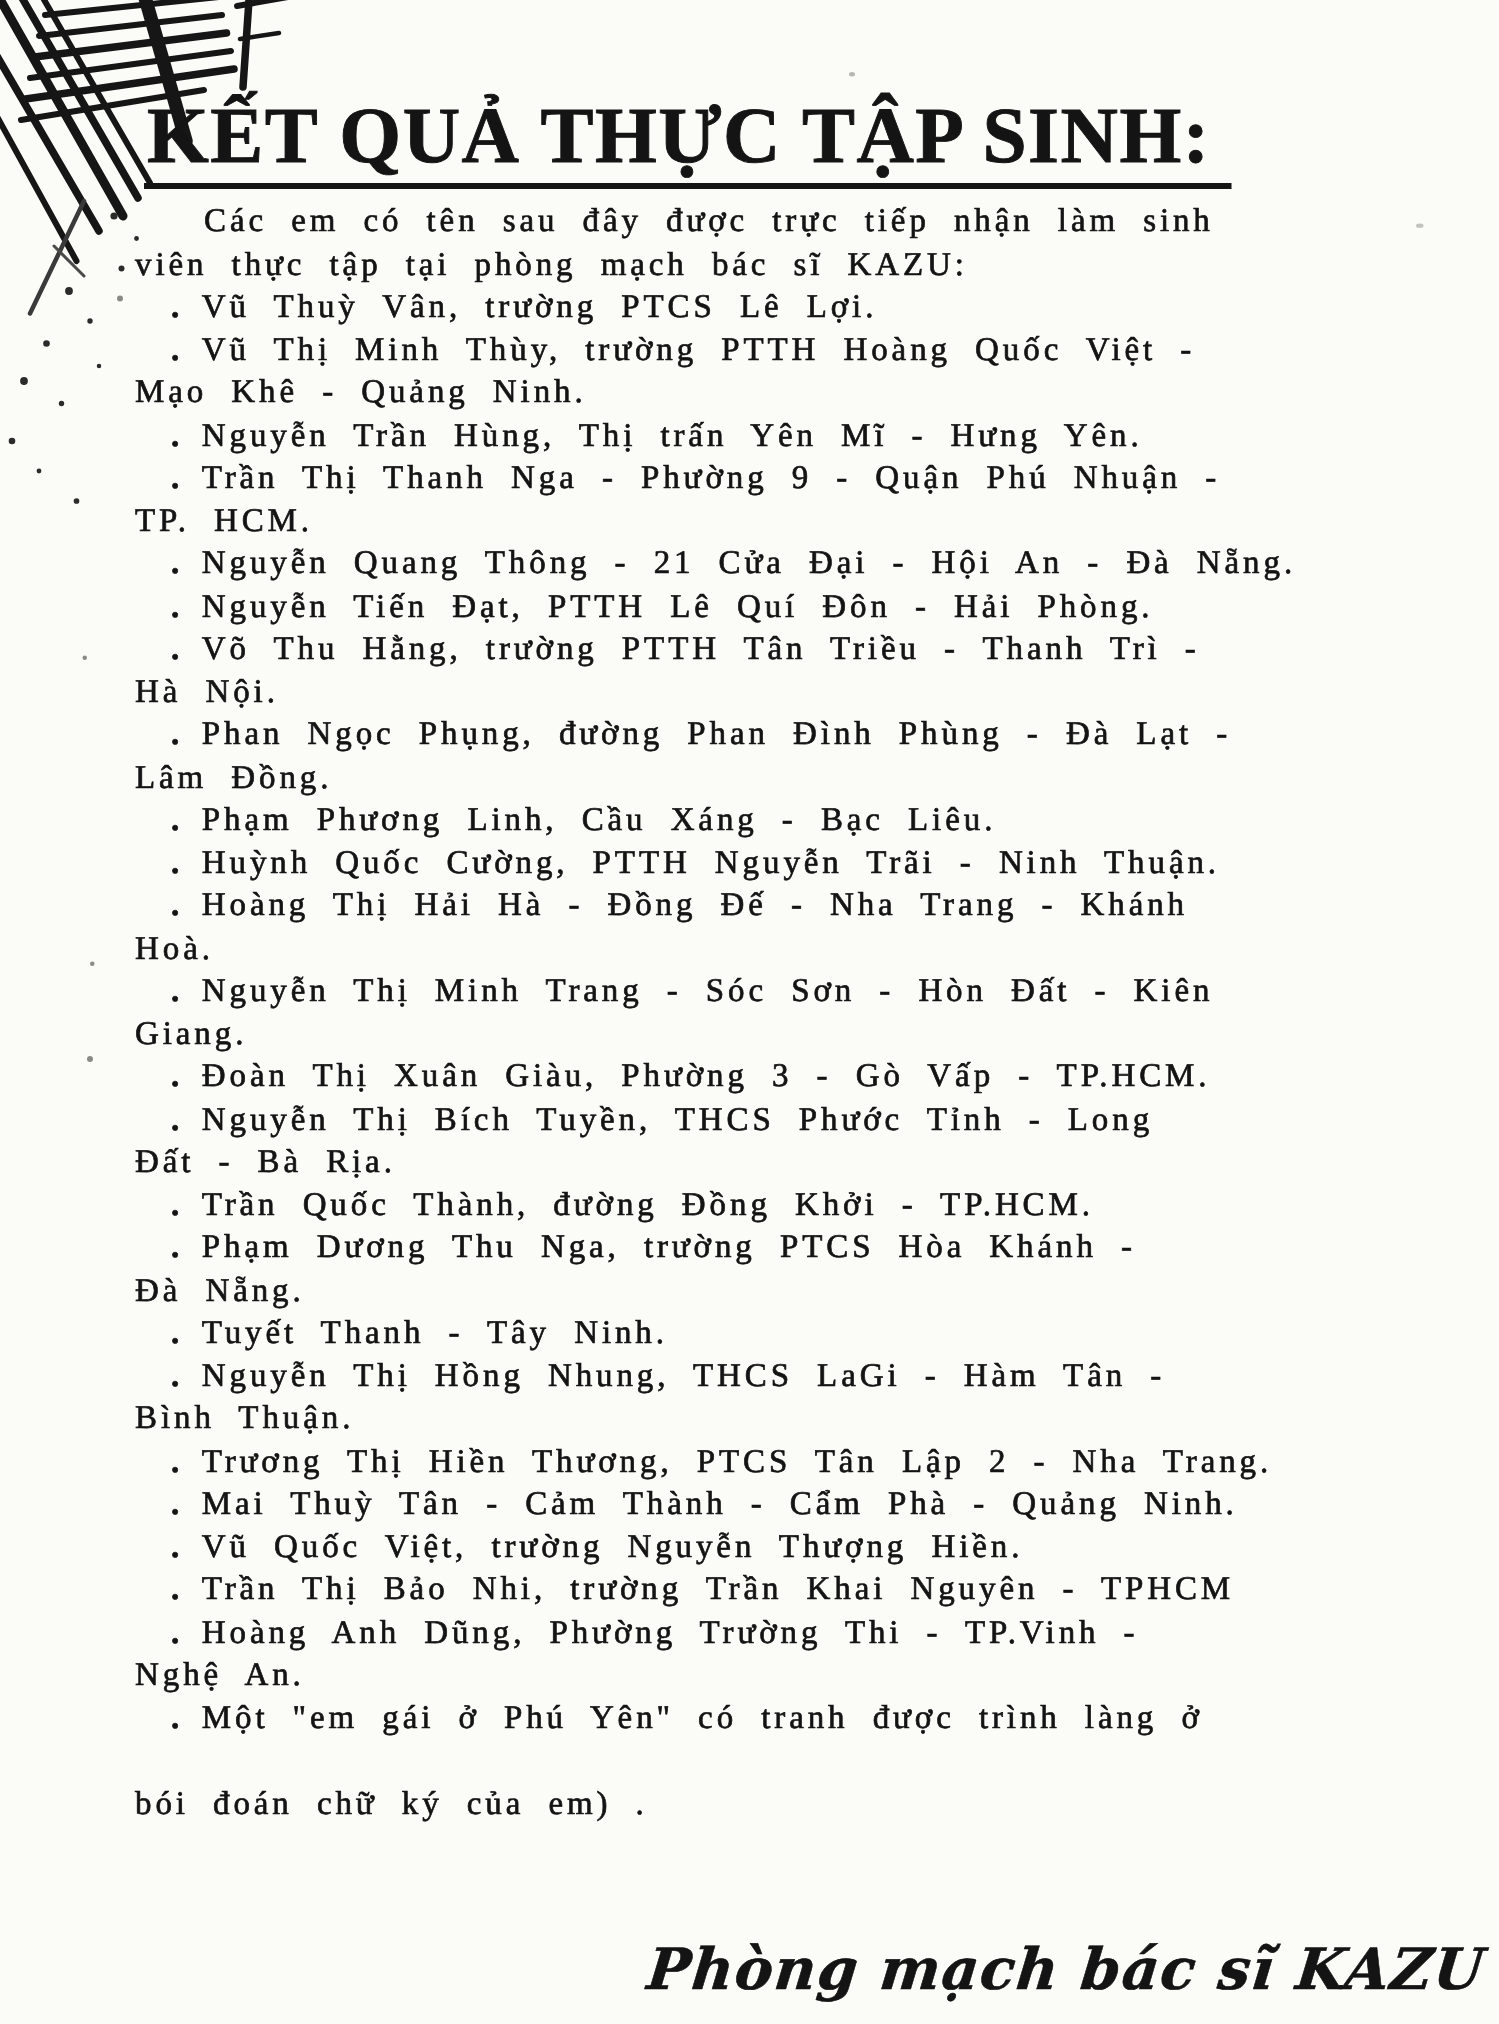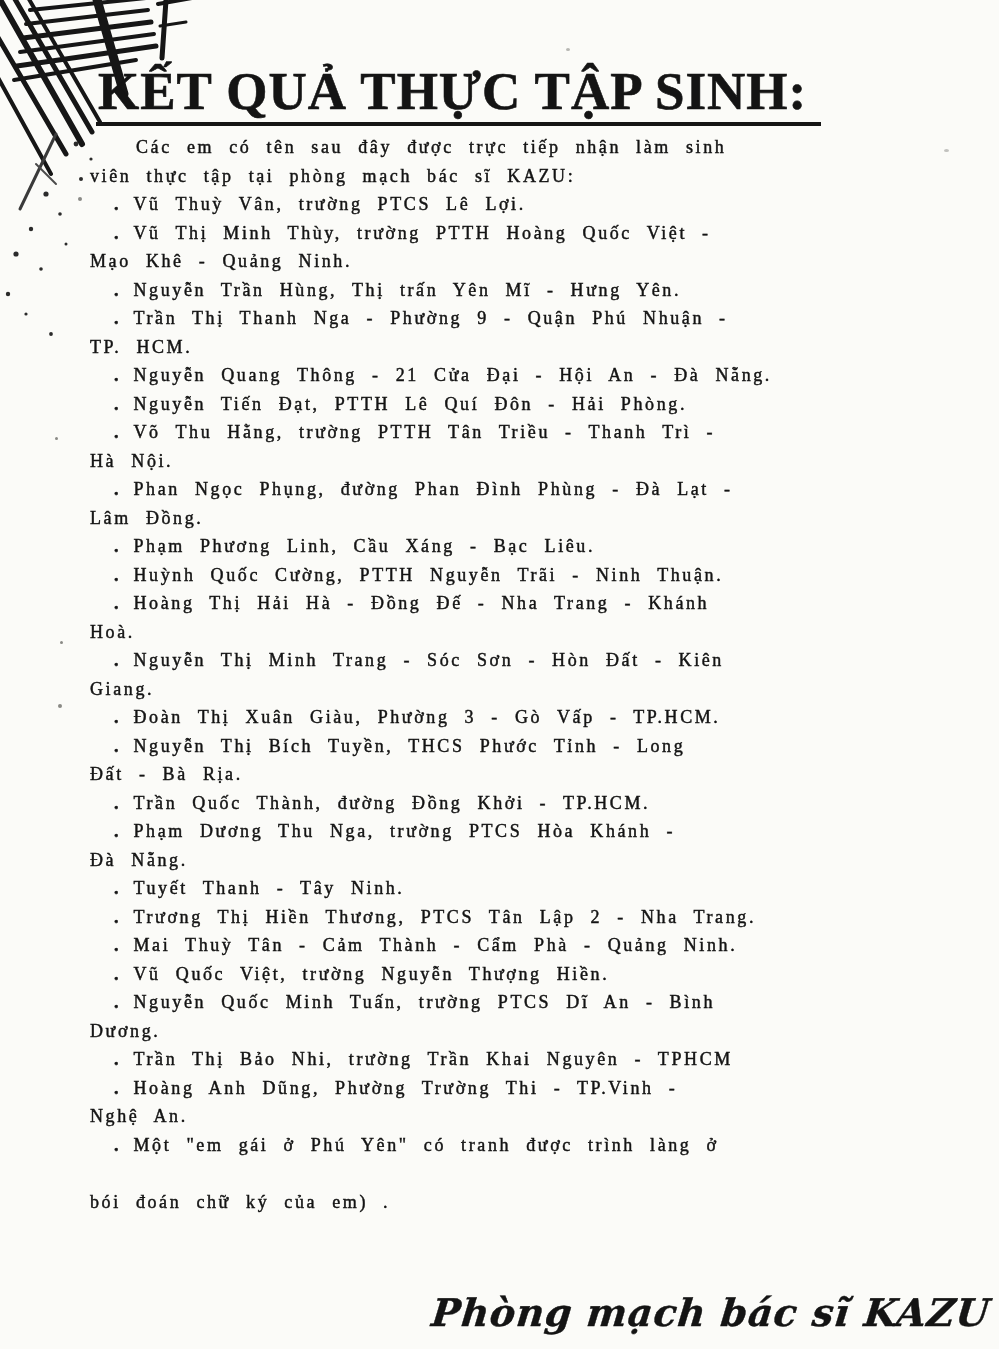--- a/index.html
+++ b/index.html
@@ -20,21 +20,21 @@
     letter-spacing:1px;line-height:1.02;
     margin:12px 0 7px 6px;
     width:fit-content;
     padding:0 14px 4px 2px;
     border-bottom:4px solid #151515;
     -webkit-text-stroke:.6px #151515;
     white-space:nowrap;
   }
   .content{
     width:897px;
-    font-size:18px;line-height:28.5px;
+    font-size:22px;line-height:28.5px;
     letter-spacing:2.6px;word-spacing:8px;
     -webkit-text-stroke:.45px #131313;
   }
   .content p{margin:0;}
   .intro{text-indent:46px;}
   .entry{text-indent:24px;}
   .bullet{
     font-weight:bold;margin-right:15px;
     letter-spacing:0;word-spacing:0;
   }
@@ -120,24 +120,24 @@
         <p class="entry"><span class="bullet">.</span><span>Phan Ngọc Phụng, đường Phan Đình Phùng - Đà Lạt -</span><br><span>Lâm Đồng.</span></p>
         <p class="entry"><span class="bullet">.</span><span>Phạm Phương Linh, Cầu Xáng - Bạc Liêu.</span></p>
         <p class="entry"><span class="bullet">.</span><span>Huỳnh Quốc Cường, PTTH Nguyễn Trãi - Ninh Thuận.</span></p>
         <p class="entry"><span class="bullet">.</span><span>Hoàng Thị Hải Hà - Đồng Đế - Nha Trang - Khánh</span><br><span>Hoà.</span></p>
         <p class="entry"><span class="bullet">.</span><span>Nguyễn Thị Minh Trang - Sóc Sơn - Hòn Đất - Kiên</span><br><span>Giang.</span></p>
         <p class="entry"><span class="bullet">.</span><span>Đoàn Thị Xuân Giàu, Phường 3 - Gò Vấp - TP.HCM.</span></p>
         <p class="entry"><span class="bullet">.</span><span>Nguyễn Thị Bích Tuyền, THCS Phước Tỉnh - Long</span><br><span>Đất - Bà Rịa.</span></p>
         <p class="entry"><span class="bullet">.</span><span>Trần Quốc Thành, đường Đồng Khởi - TP.HCM.</span></p>
         <p class="entry"><span class="bullet">.</span><span>Phạm Dương Thu Nga, trường PTCS Hòa Khánh -</span><br><span>Đà Nẵng.</span></p>
         <p class="entry"><span class="bullet">.</span><span>Tuyết Thanh - Tây Ninh.</span></p>
+        <p class="entry"><span class="bullet">.</span><span>Nguyễn Thị Hồng Nhung, THCS LaGi - Hàm Tân -</span><br><span>Bình Thuận.</span></p>
         <p class="entry"><span class="bullet">.</span><span>Trương Thị Hiền Thương, PTCS Tân Lập 2 - Nha Trang.</span></p>
         <p class="entry"><span class="bullet">.</span><span>Mai Thuỳ Tân - Cảm Thành - Cẩm Phà - Quảng Ninh.</span></p>
         <p class="entry"><span class="bullet">.</span><span>Vũ Quốc Việt, trường Nguyễn Thượng Hiền.</span></p>
-        <p class="entry"><span class="bullet">.</span><span>Nguyễn Quốc Minh Tuấn, trường PTCS Dĩ An - Bình</span><br><span>Dương.</span></p>
         <p class="entry"><span class="bullet">.</span><span>Trần Thị Bảo Nhi, trường Trần Khai Nguyên - TPHCM</span></p>
         <p class="entry"><span class="bullet">.</span><span>Hoàng Anh Dũng, Phường Trường Thi - TP.Vinh -</span><br><span>Nghệ An.</span></p>
         <p class="entry"><span class="bullet">.</span><span>Một "em gái ở Phú Yên" có tranh được trình làng ở</span><br><br><span>bói đoán chữ ký của em) .</span></p>
       </div>
   </div>
 
   <div class="signature">Phòng mạch bác sĩ KAZU</div>
 
 </div>
 

